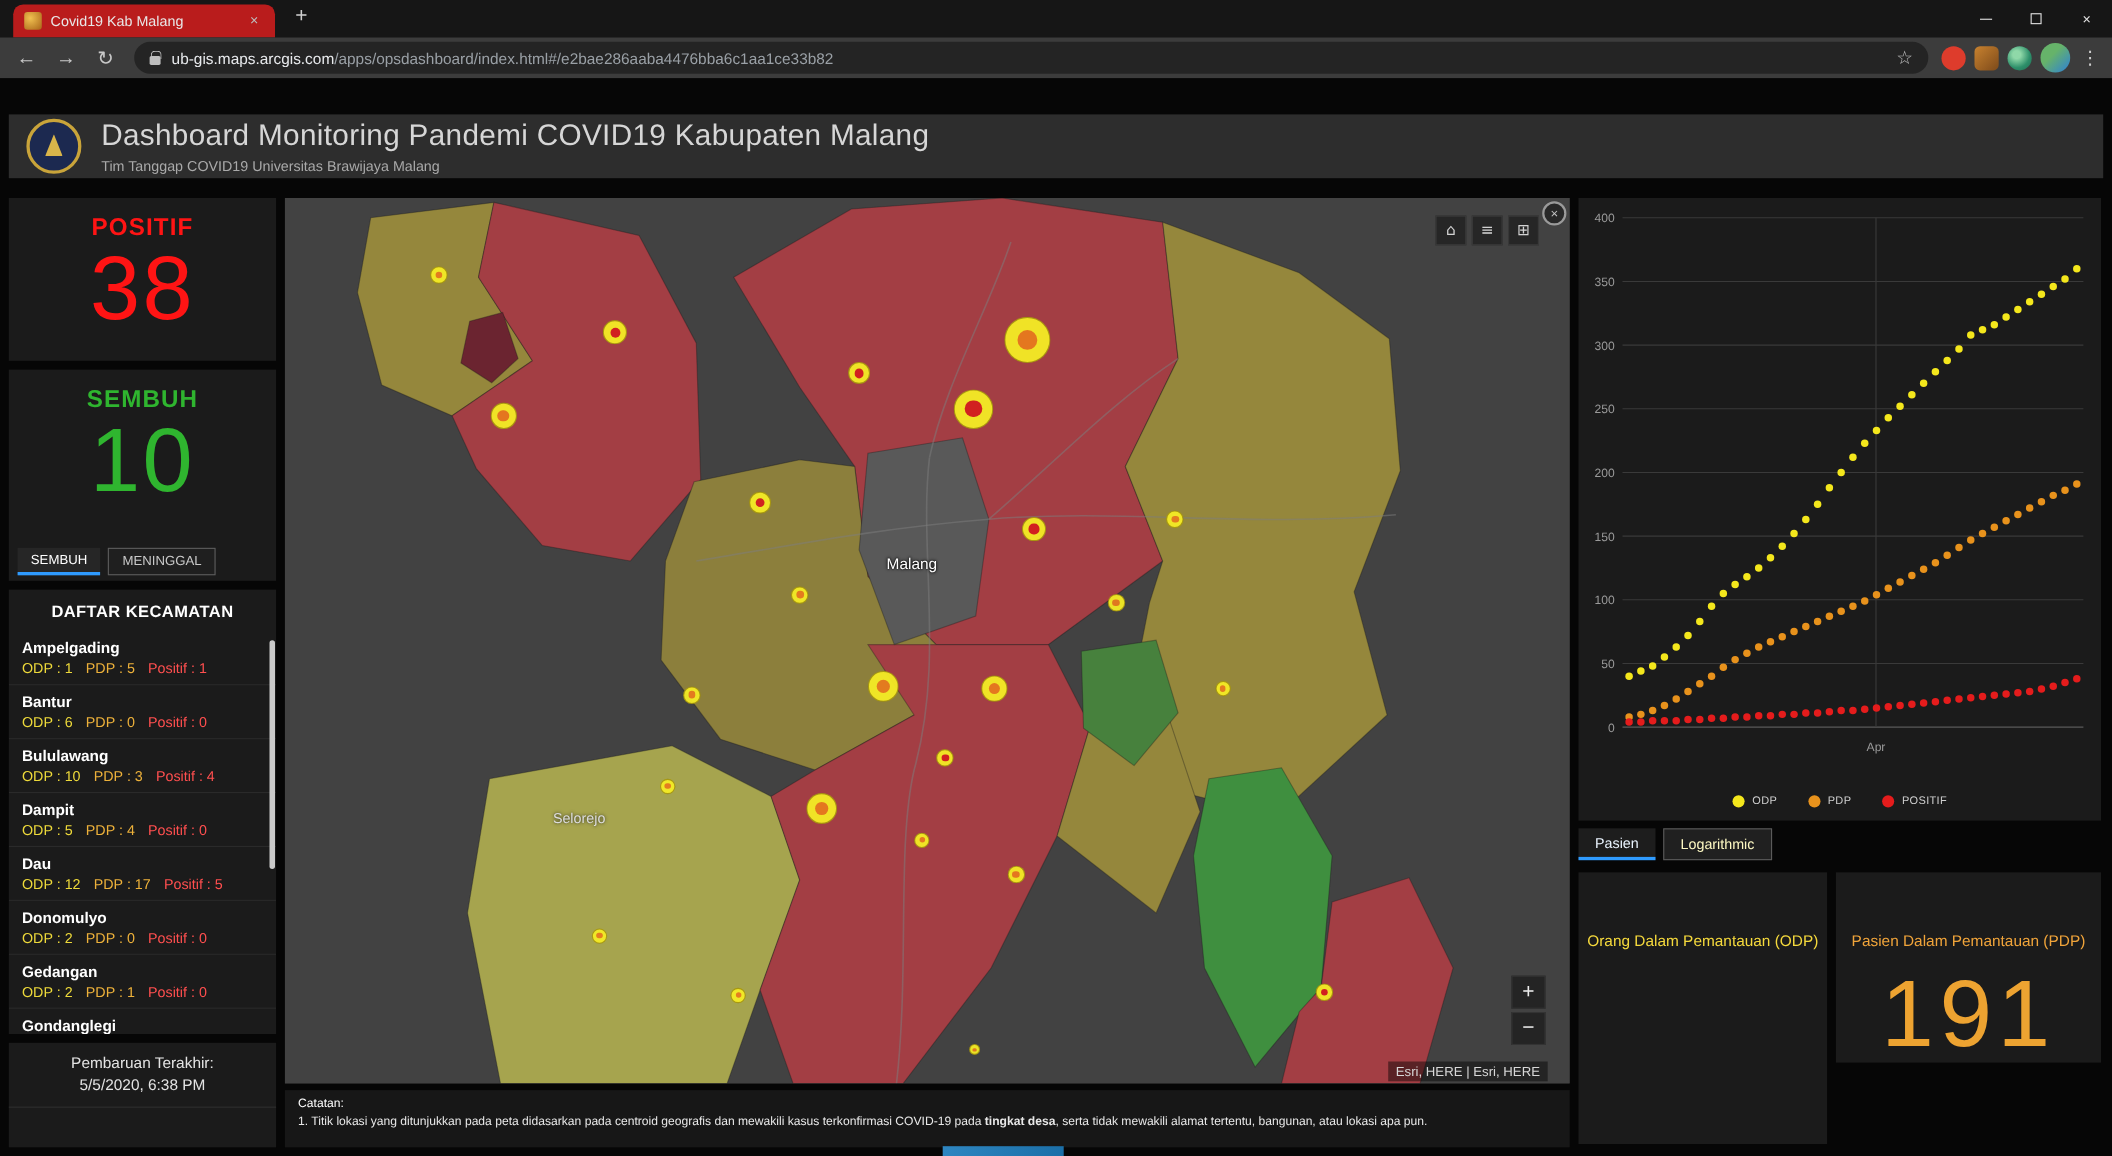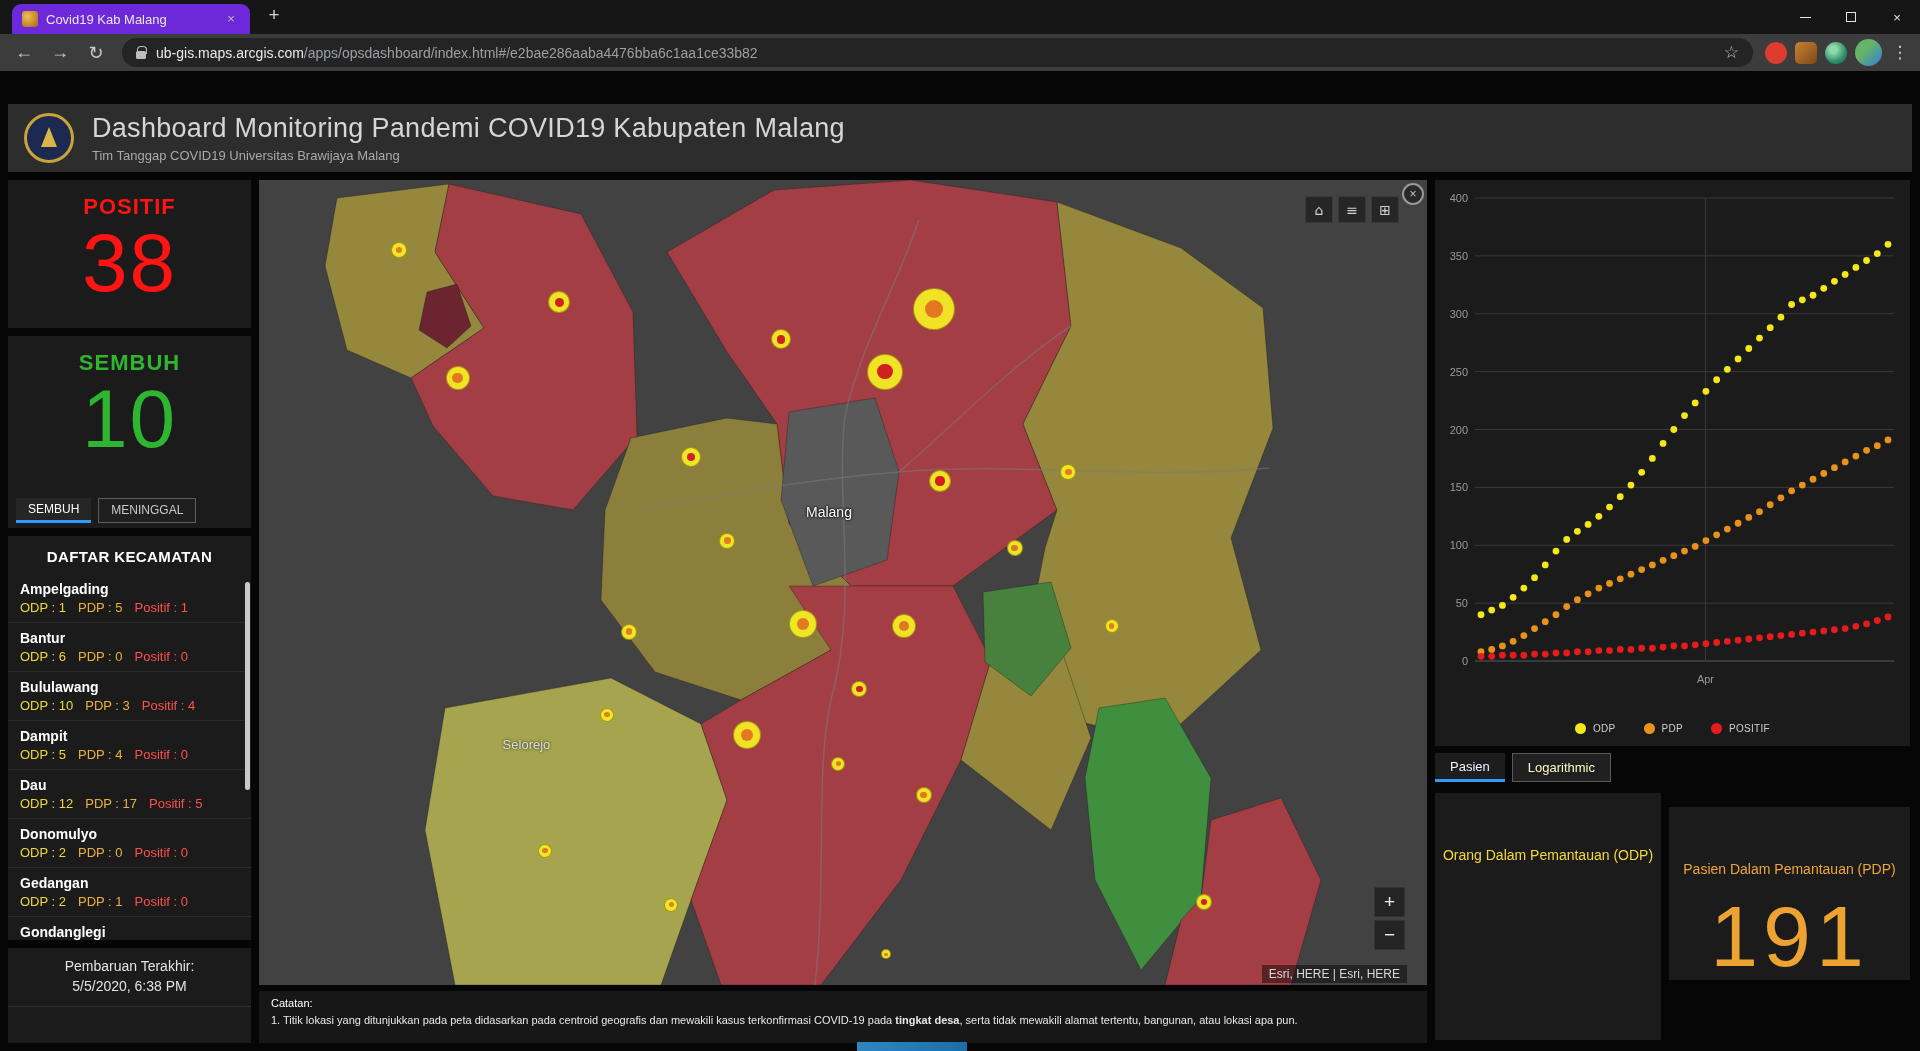--- a/index.html
+++ b/index.html
@@ -2,21 +2,21 @@
 <html><head>
 <meta charset="utf-8">
 <style>
 * { margin:0; padding:0; box-sizing:border-box; }
 html,body { background:#000; }
 body { font-family:"Liberation Sans", sans-serif; width:1920px; height:1051px; overflow:hidden; }
 .screen { position:relative; width:1920px; height:1051px; background:#060606; overflow:hidden; }
 
 
 .tabstrip { position:absolute; top:0; left:0; width:100%; height:34px; background:#161616; display:flex; align-items:flex-end; }
-.tab { position:relative; margin-left:12px; width:238px; height:30px; background:#6d28d9; border-radius:9px 9px 0 0; display:flex; align-items:center; gap:8px; padding:0 10px; }
+.tab { position:relative; margin-left:12px; width:238px; height:30px; background:#b91c1c; border-radius:9px 9px 0 0; display:flex; align-items:center; gap:8px; padding:0 10px; }
 .tab-favicon { width:16px; height:16px; border-radius:3px; background:radial-gradient(circle at 35% 35%, #f0c050, #a86418); flex:0 0 auto; }
 .tab-title { color:#e8e8e8; font-size:13px; flex:1; white-space:nowrap; overflow:hidden; }
 .tab-close { color:#bdbdbd; font-size:13px; width:18px; height:18px; line-height:18px; text-align:center; border-radius:50%; }
 .newtab { color:#cfcfcf; font-size:19px; margin:0 0 5px 10px; width:28px; height:26px; line-height:24px; text-align:center; }
 .wincontrols { position:absolute; right:0; top:0; height:34px; display:flex; }
 .winbtn { width:46px; height:34px; display:flex; align-items:center; justify-content:center; color:#e3e3e3; font-size:13px; }
 .win-min-glyph { display:block; width:11px; height:1px; background:#e3e3e3; }
 .win-max-glyph { display:block; width:10px; height:10px; border:1px solid #e3e3e3; }
 
 .toolbar { position:absolute; top:34px; left:0; width:100%; height:37px; background:#3c3c3c; display:flex; align-items:center; padding:0 10px; gap:8px; }
@@ -29,37 +29,37 @@
 .url .domain { color:#e8eaed; }
 .star-icon { color:#bdbdbd; font-size:17px; margin-left:auto; flex:0 0 auto; }
 .ext { width:22px; height:22px; flex:0 0 auto; }
 .ext-red { background:#de3c2c; border-radius:50%; }
 .ext-orange { background:linear-gradient(135deg,#c8822f,#7d4a1a); border-radius:5px; }
 .ext-globe { background:radial-gradient(circle at 38% 35%, #8fd8a8 18%, #2d8f6a 60%, #1f6b52); border-radius:50%; }
 .avatar { width:27px; height:27px; border-radius:50%; background:linear-gradient(135deg,#66b36a 40%,#2d7fd8); flex:0 0 auto; }
 .menu-dots { color:#cfcfcf; font-size:17px; width:20px; text-align:center; flex:0 0 auto; }
 
 
-.dash-header { position:absolute; top:104px; left:8px; width:1904px; height:68px; background:#2d2d2d; display:flex; align-items:center; padding:0 16px; gap:18px; }
+.dash-header { position:absolute; top:104px; left:8px; width:1904px; height:58px; background:#2d2d2d; display:flex; align-items:center; padding:0 16px; gap:18px; }
 .logo { width:50px; height:50px; border-radius:50%; background:#1c2950; border:3px solid #c9a43a; position:relative; flex:0 0 auto; }
 .logo::after { content:""; position:absolute; left:50%; top:50%; width:16px; height:20px; transform:translate(-50%,-55%); background:#d9b54a; clip-path:polygon(50% 0, 100% 100%, 0 100%); }
 .dash-title { color:#d6d6d6; font-size:27px; font-weight:500; letter-spacing:.3px; }
 .dash-sub { color:#a9a9a9; font-size:13px; margin-top:4px; }
 
 
 .panel { position:absolute; background:#1b1b1b; }
 #p-positif { left:8px; top:180px; width:243px; height:148px; }
 #p-sembuh { left:8px; top:336px; width:243px; height:192px; }
 #p-kec { left:8px; top:536px; width:243px; height:404px; overflow:hidden; }
 #p-update { left:8px; top:948px; width:243px; height:95px; }
 #p-map { left:259px; top:180px; width:1168px; height:805px; background:#424242; overflow:hidden; }
 #p-note { left:259px; top:991px; width:1168px; height:52px; background:#171717; padding:6px 12px; }
 #p-chart { left:1435px; top:180px; width:475px; height:566px; }
 #p-odp { left:1435px; top:793px; width:226px; height:247px; }
-#p-pdp { left:1669px; top:793px; width:241px; height:173px;margin-top:14px; }
+#p-pdp { left:1669px; top:793px; width:241px; height:173px; }
 
 .stat-label { text-align:center; font-size:22px; font-weight:bold; letter-spacing:1px; margin-top:14px; }
 .stat-value { text-align:center; font-size:82px; line-height:1.05; letter-spacing:2px; }
 .red { color:#ff1414; }
 .green { color:#2fb52f; }
 
 .sem-tabs { position:absolute; left:8px; bottom:5px; display:flex; gap:7px; }
 .sem-tab { font-size:12px; padding:4px 12px; color:#c9c9c9; }
 .sem-tab.active { color:#fff; background:#262626; border-bottom:3px solid #2f9bff; }
 .sem-tab.inactive { border:1px solid #5e5e5e; background:#1f1f1f; }

